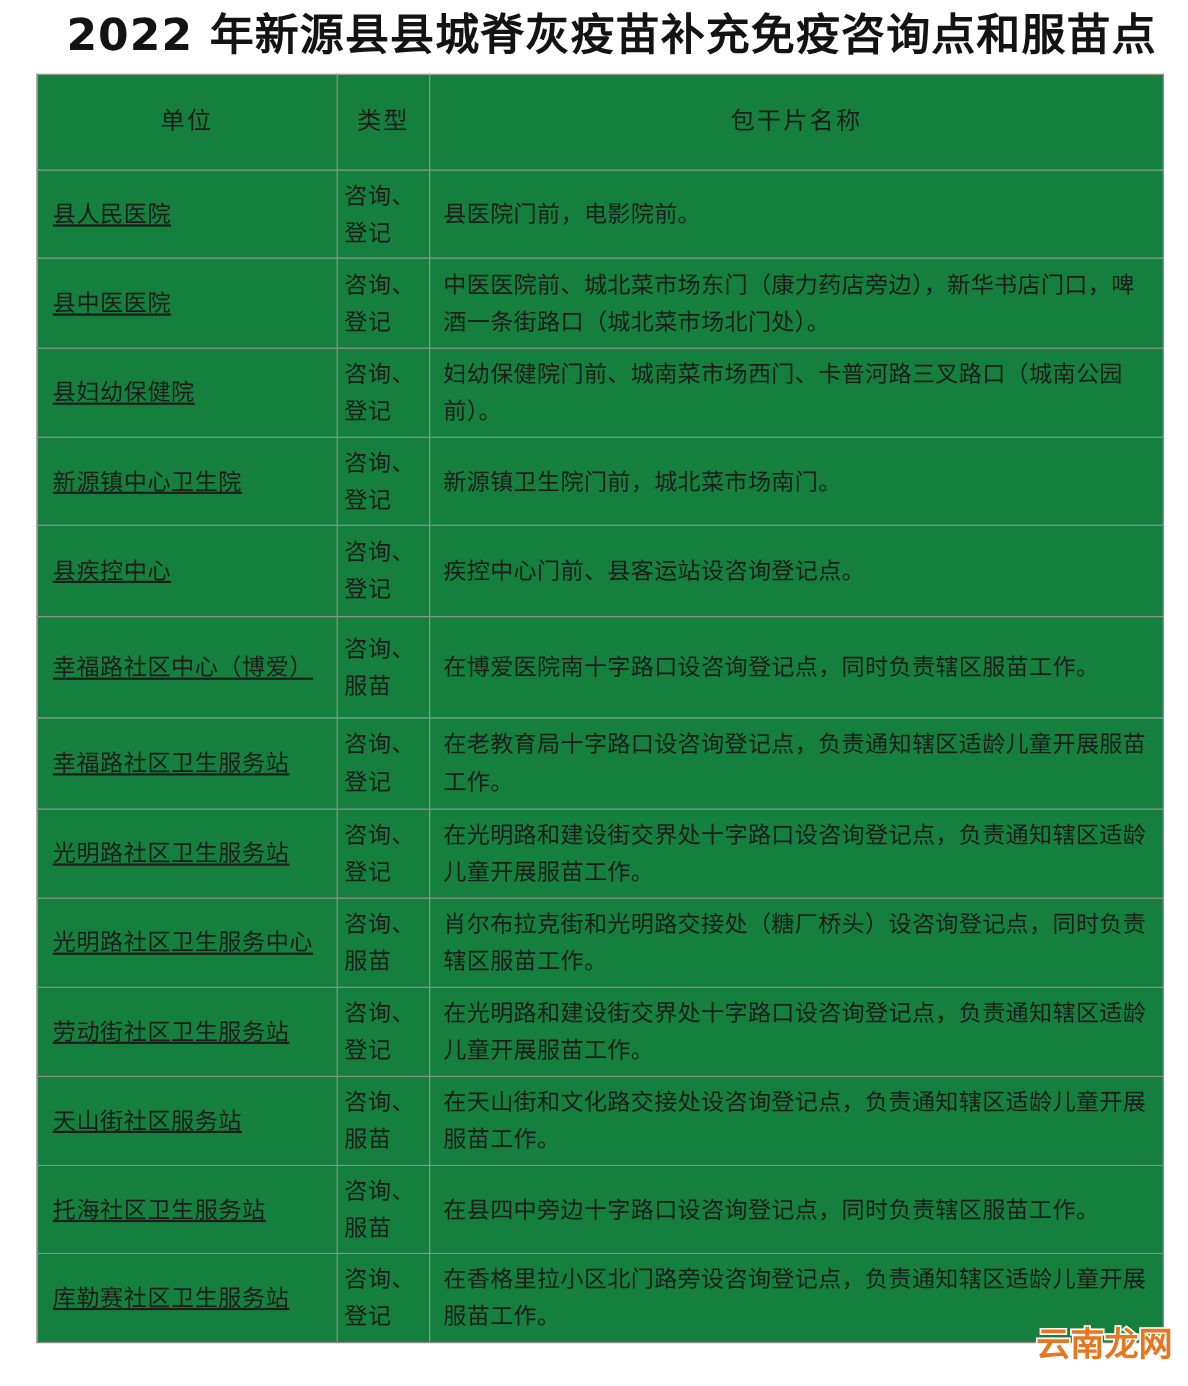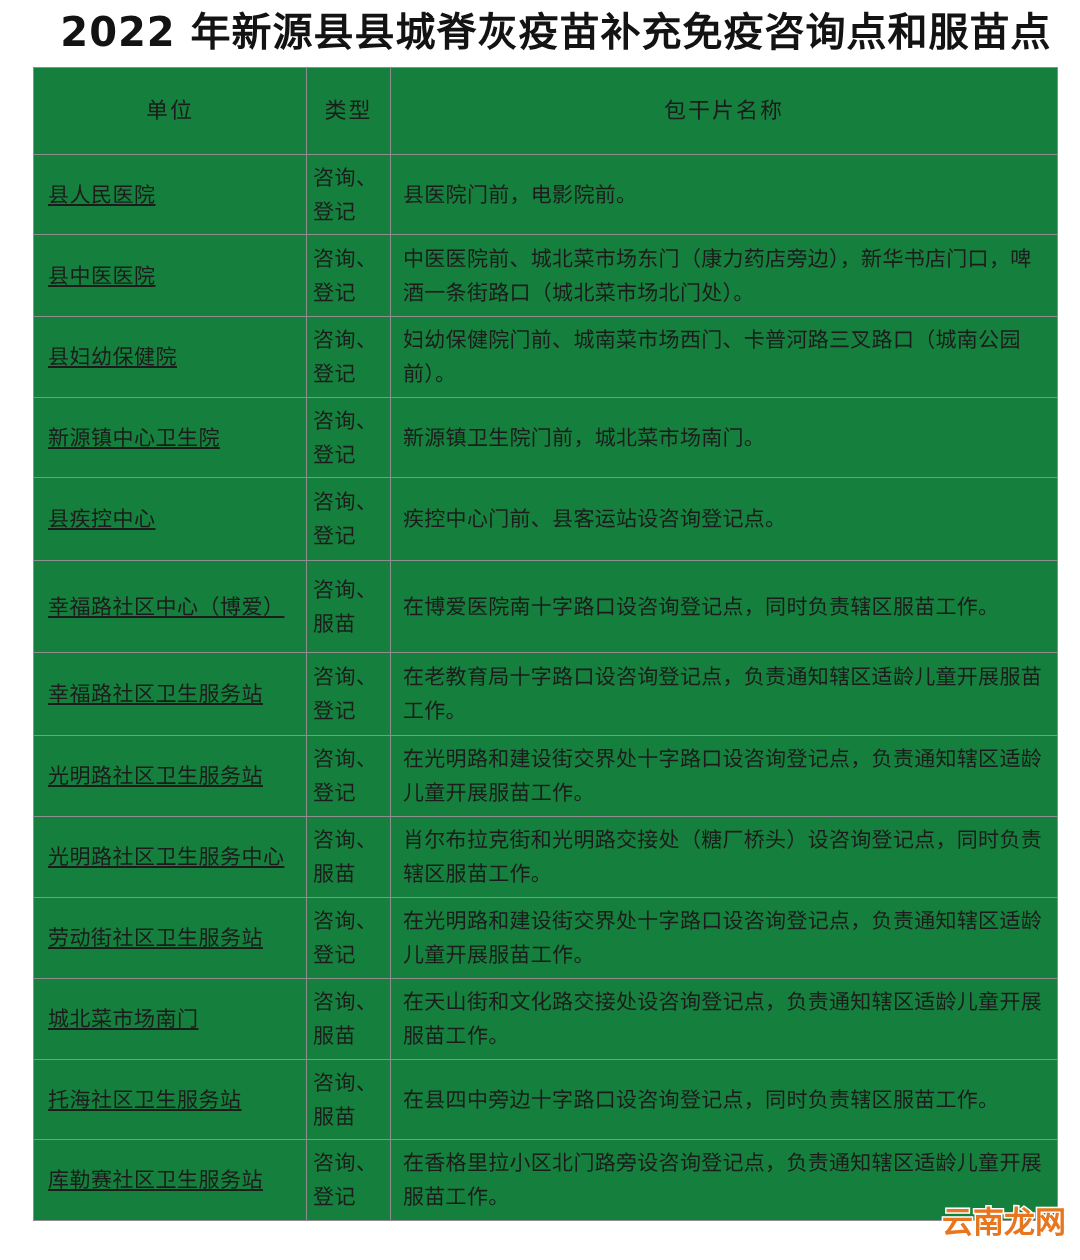--- a/index.html
+++ b/index.html
@@ -201,21 +201,21 @@
           <td class="unit">光明路社区卫生服务中心</td>
           <td class="type">咨询、服苗</td>
           <td class="area">肖尔布拉克街和光明路交接处（糖厂桥头）设咨询登记点，同时负责辖区服苗工作。</td>
         </tr>
         <tr class="r-11">
           <td class="unit">劳动街社区卫生服务站</td>
           <td class="type">咨询、登记</td>
           <td class="area">在光明路和建设街交界处十字路口设咨询登记点，负责通知辖区适龄儿童开展服苗工作。</td>
         </tr>
         <tr class="r-12">
-          <td class="unit">城北菜市场南门</td>
+          <td class="unit">天山街社区服务站</td>
           <td class="type">咨询、服苗</td>
           <td class="area">在天山街和文化路交接处设咨询登记点，负责通知辖区适龄儿童开展服苗工作。</td>
         </tr>
         <tr class="r-13">
           <td class="unit">托海社区卫生服务站</td>
           <td class="type">咨询、服苗</td>
           <td class="area">在县四中旁边十字路口设咨询登记点，同时负责辖区服苗工作。</td>
         </tr>
         <tr class="r-14">
           <td class="unit">库勒赛社区卫生服务站</td>

